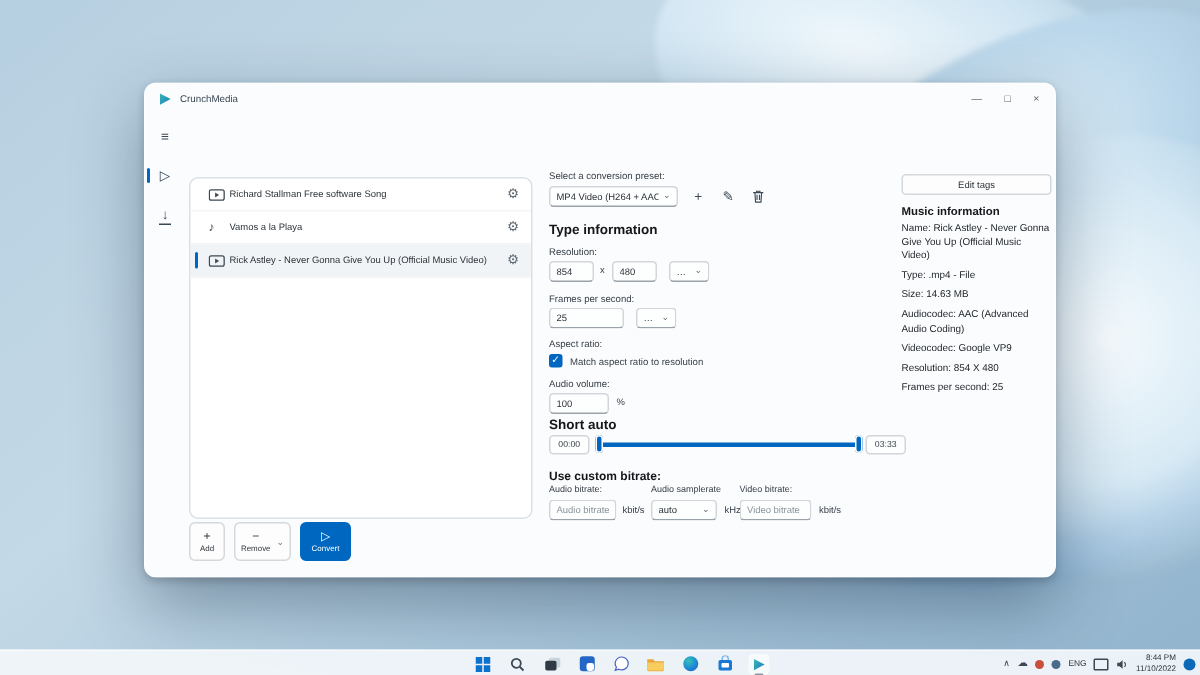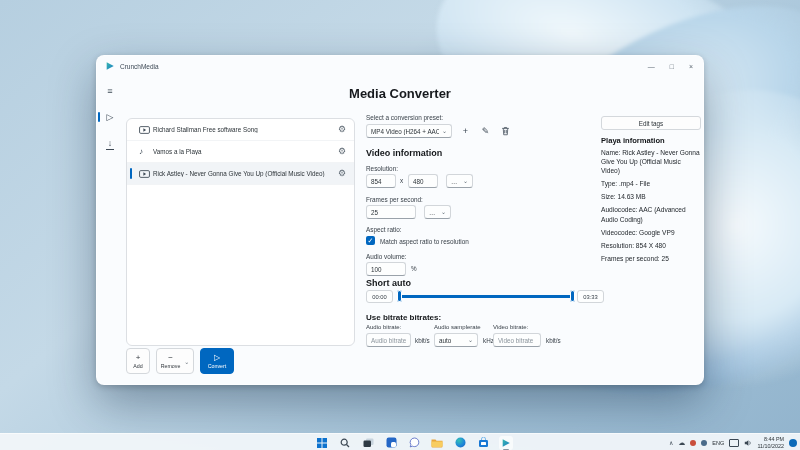--- a/index.html
+++ b/index.html
@@ -115,21 +115,20 @@
         <path d="M2 1.5 L10.5 6 L2 10.5 Z" fill="url(#lg1)" rx="2"></path>
       </svg>
       <span class="title-text">CrunchMedia</span>
       <div class="caption-btns">
         <span>—</span>
         <span>□</span>
         <span>×</span>
       </div>
     </div>
 
-    <div class="page-title">Media Converter</div>
 
     <div class="rail">
       <div class="rail-item">
         <span>≡</span>
       </div>
       <div class="rail-item">
         <div class="rail-indicator"></div>
         <span>▷</span>
       </div>
       <div class="rail-item">
@@ -199,21 +198,21 @@
       </div>
     <div class="tool-ic" style="left:382px;top:68px;">
         <span>✎</span>
       </div>
     <div class="tool-ic" style="left:402px;top:68px;">
       <svg width="9" height="10" viewBox="0 0 12 13">
           <path d="M1.5 3h9 M4.5 3V1.8h3V3 M3 3l.6 8.5h4.8L9 3 M4.9 5v4.5 M7.1 5v4.5" stroke="#3c4854" stroke-width="1" fill="none"></path>
         </svg>
     </div>
 
-    <div class="heading" style="left:269px;top:92px;font-size:9px;">Video information</div>
+    <div class="heading" style="left:269px;top:92px;font-size:9px;">Type information</div>
 
     <div class="lbl" style="left:269px;top:109px;">Resolution:</div>
     <input class="inp" style="left: 269px; top: 118px; width: 30px;" value="854">
     <span class="unit" style="left:303px;top:121px;">x</span>
     <input class="inp" style="left: 311px; top: 118px; width: 30px;" value="480">
     <div class="dd" style="left:349px;top:118px;width:27px;">
       <span>…</span>
       <span class="chev">⌄</span>
     </div>
 
@@ -234,37 +233,37 @@
     <input class="inp" style="left: 269px; top: 206px; width: 40px;" value="100">
     <span class="unit" style="left:314px;top:209px;">%</span>
 
     <div class="heading" style="left:269px;top:222px;font-size:9px;">Short auto</div>
     <div class="slider-valbox" style="left:269px;top:234px;">00:00</div>
     <div class="slider-track" style="left:303px;top:239px;width:173px;"></div>
     <div class="slider-handle" style="left:300px;top:234px;"></div>
     <div class="slider-handle" style="left:473px;top:234px;"></div>
     <div class="slider-valbox" style="left:480px;top:234px;">03:33</div>
 
-    <div class="heading" style="left:269px;top:257px;font-size:8px;">Use bitrate bitrates:</div>
+    <div class="heading" style="left:269px;top:257px;font-size:8px;">Use custom bitrate:</div>
     <div class="lbl" style="left:269px;top:268px;font-size:6px;">Audio bitrate:</div>
     <div class="lbl" style="left:337px;top:268px;font-size:6px;">Audio samplerate</div>
     <div class="lbl" style="left:396px;top:268px;font-size:6px;">Video bitrate:</div>
 
     <input class="inp" style="left: 269px; top: 277px; width: 45px;" placeholder="Audio bitrate">
     <span class="unit" style="left:318px;top:281px;">kbit/s</span>
     <div class="dd" style="left:337px;top:277px;width:44px;">
       <span>auto</span>
       <span class="chev">⌄</span>
     </div>
     <span class="unit" style="left:386px;top:281px;">kHz</span>
     <input class="inp" style="left: 396px; top: 277px; width: 48px;" placeholder="Video bitrate">
     <span class="unit" style="left:449px;top:281px;">kbit/s</span>
 
     <div class="edit-tags">Edit tags</div>
-    <div class="fi-heading">Playa information</div>
+    <div class="fi-heading">Music information</div>
     <div class="fi-lines">
       <div class="fi-line">Name: Rick Astley - Never Gonna Give You Up (Official Music Video)</div>
       <div class="fi-line">Type: .mp4 - File</div>
       <div class="fi-line">Size: 14.63 MB</div>
       <div class="fi-line">Audiocodec: AAC (Advanced Audio Coding)</div>
       <div class="fi-line">Videocodec: Google VP9</div>
       <div class="fi-line">Resolution: 854 X 480</div>
       <div class="fi-line">Frames per second: 25</div>
     </div>
   </div>

